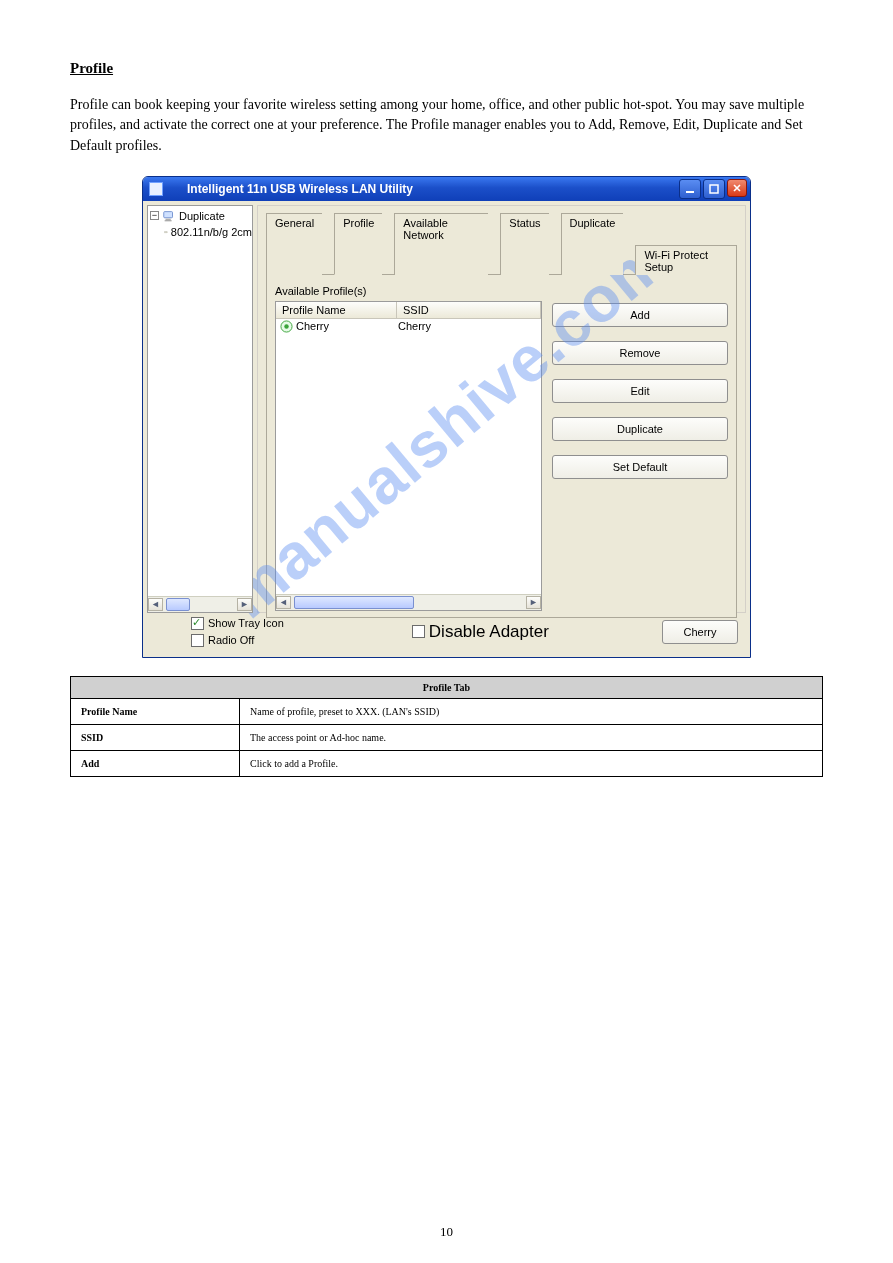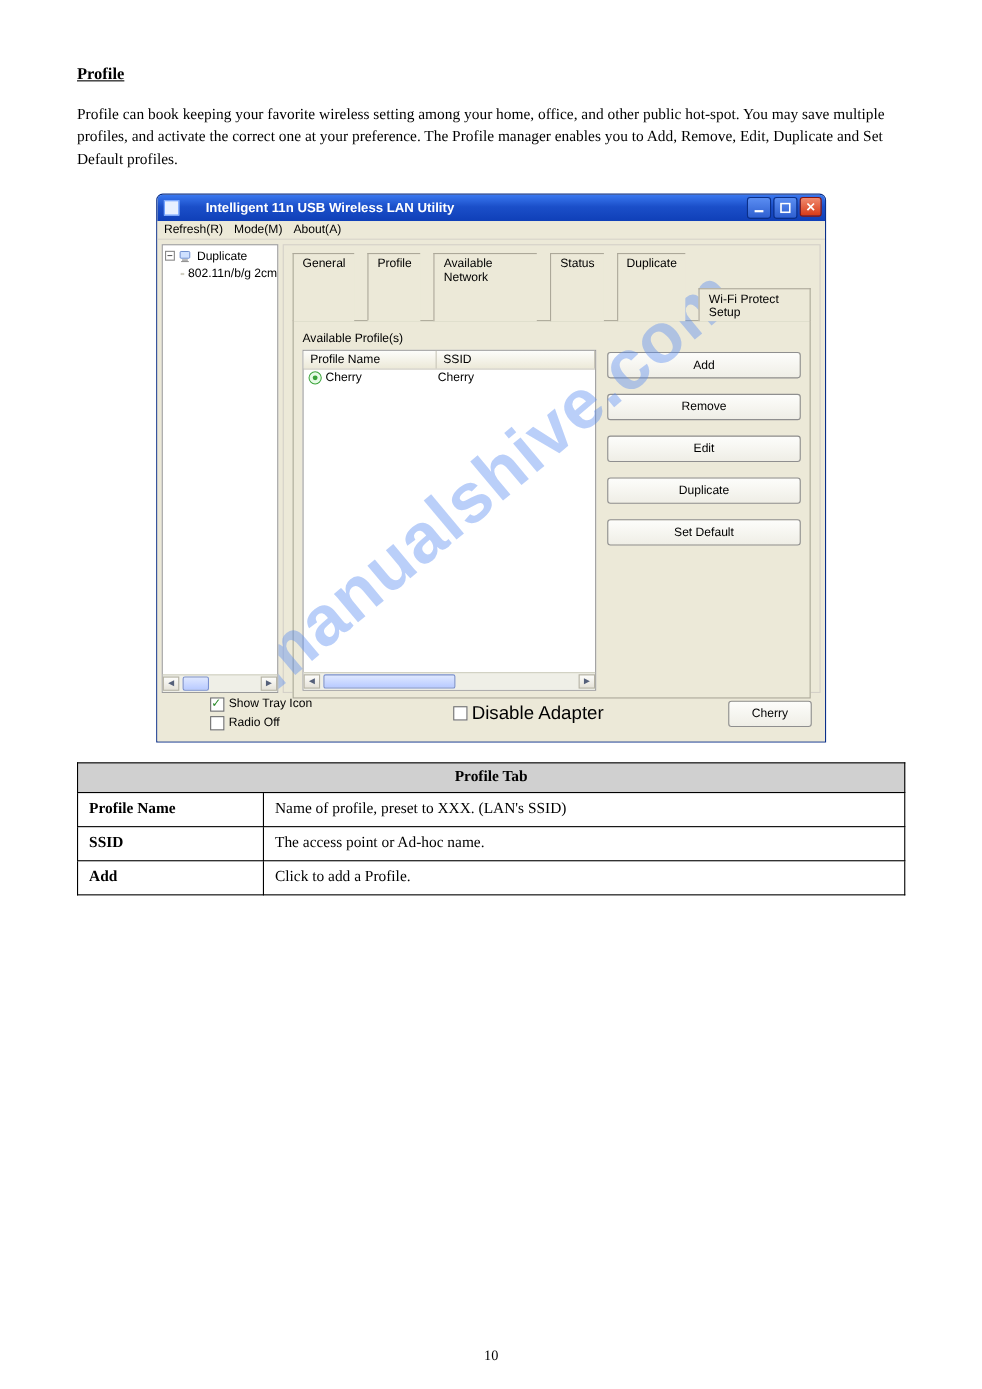--- a/index.html
+++ b/index.html
@@ -202,21 +202,21 @@
     font-weight: bold;
     color: rgba(90,140,240,0.42);
     pointer-events: none;
     letter-spacing: 1px;
     white-space: nowrap;
   }
   
   table.desc {
     border-collapse: collapse;
     width: 100%;
-    font-size: 14px;
+    font-size: 10px;
     padding-left: 48px;
   }
   table.desc th {
     background: #d0d0d0;
     font-weight: bold;
     text-align: center;
     border: 1px solid #000;
     padding: 5px 8px;
   }
   table.desc td {
@@ -267,25 +267,20 @@
               </svg>
           </div>
           <div class="winbtn close">
             <svg viewBox="0 0 10 10">
                 <path d="M2 2 L8 8 M8 2 L2 8" stroke="#fff" stroke-width="1.6"></path>
               </svg>
           </div>
         </div>
       </div>
 
-      <div class="menubar">
-        <span>Refresh(R)</span>
-        <span>Mode(M)</span>
-        <span>About(A)</span>
-      </div>
 
       <div class="client">
         <div class="upper">
 
           <div class="tree-panel">
             <div class="tree-body">
               <div class="tree-row">
                 <span class="minus-box">−</span>
                 <svg class="pc-ico" viewBox="0 0 16 16">
                     <rect x="2" y="3" width="10" height="7" rx="1" fill="#cfe1ff" stroke="#6a8acc"></rect>

